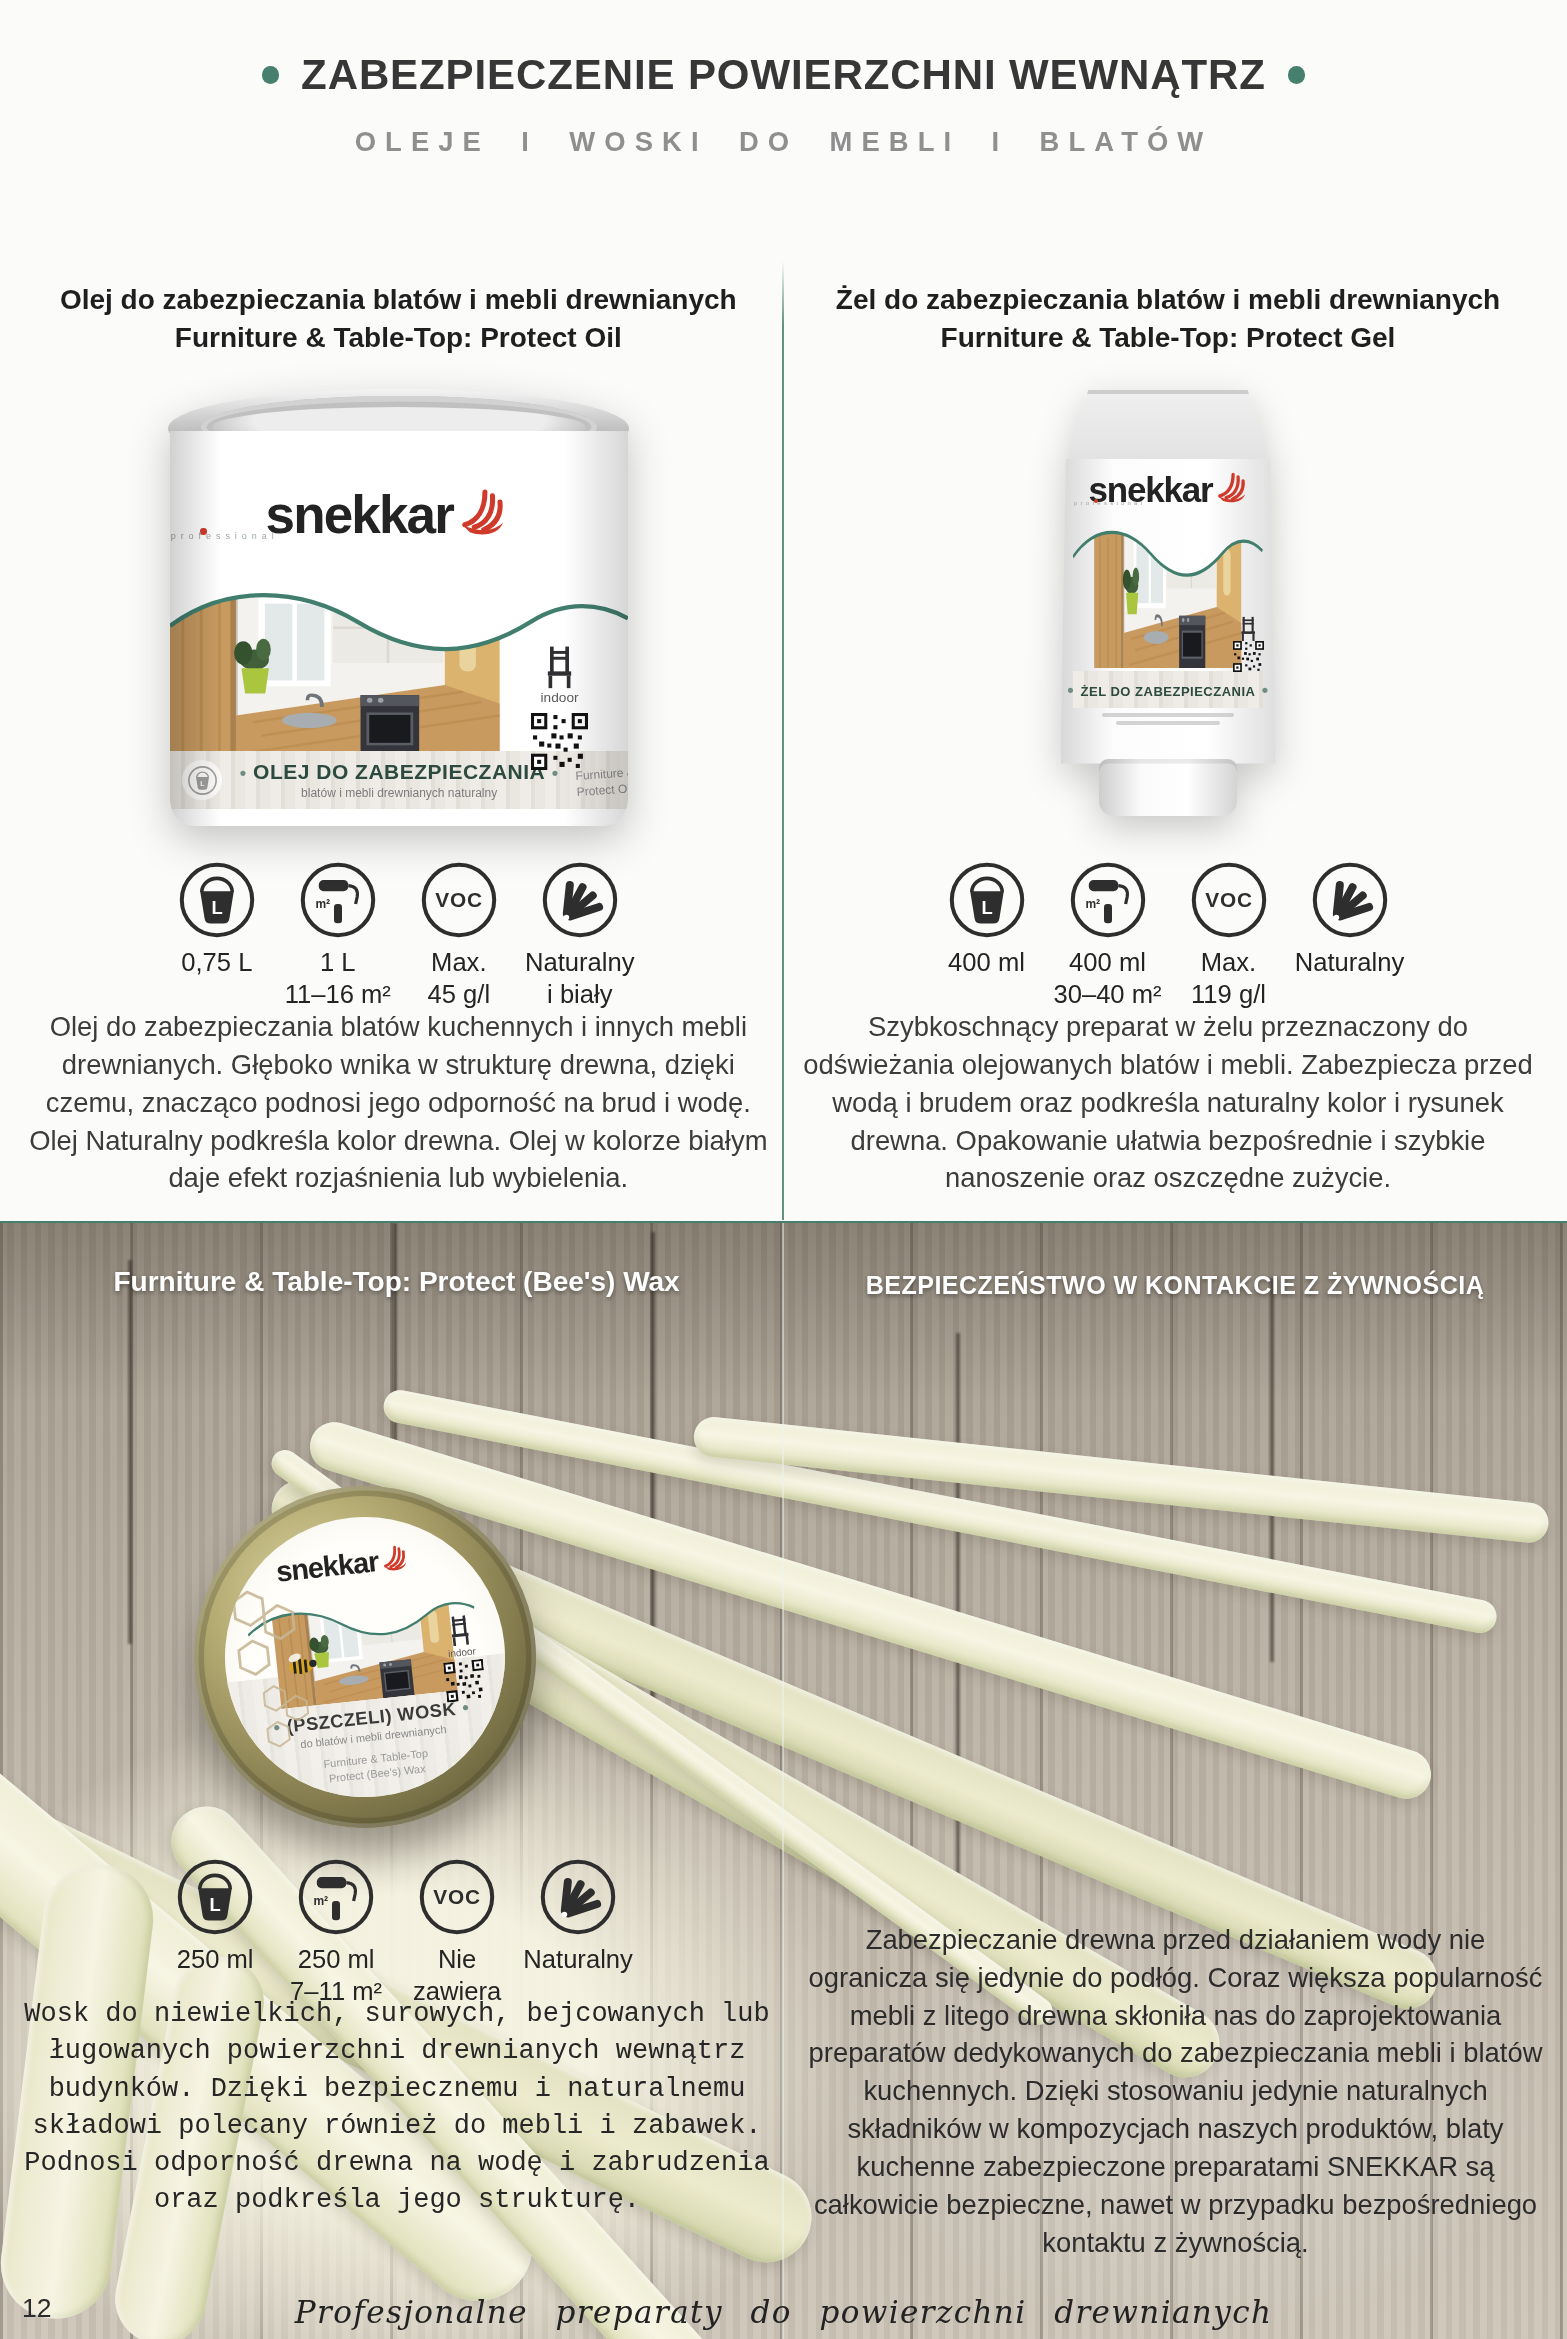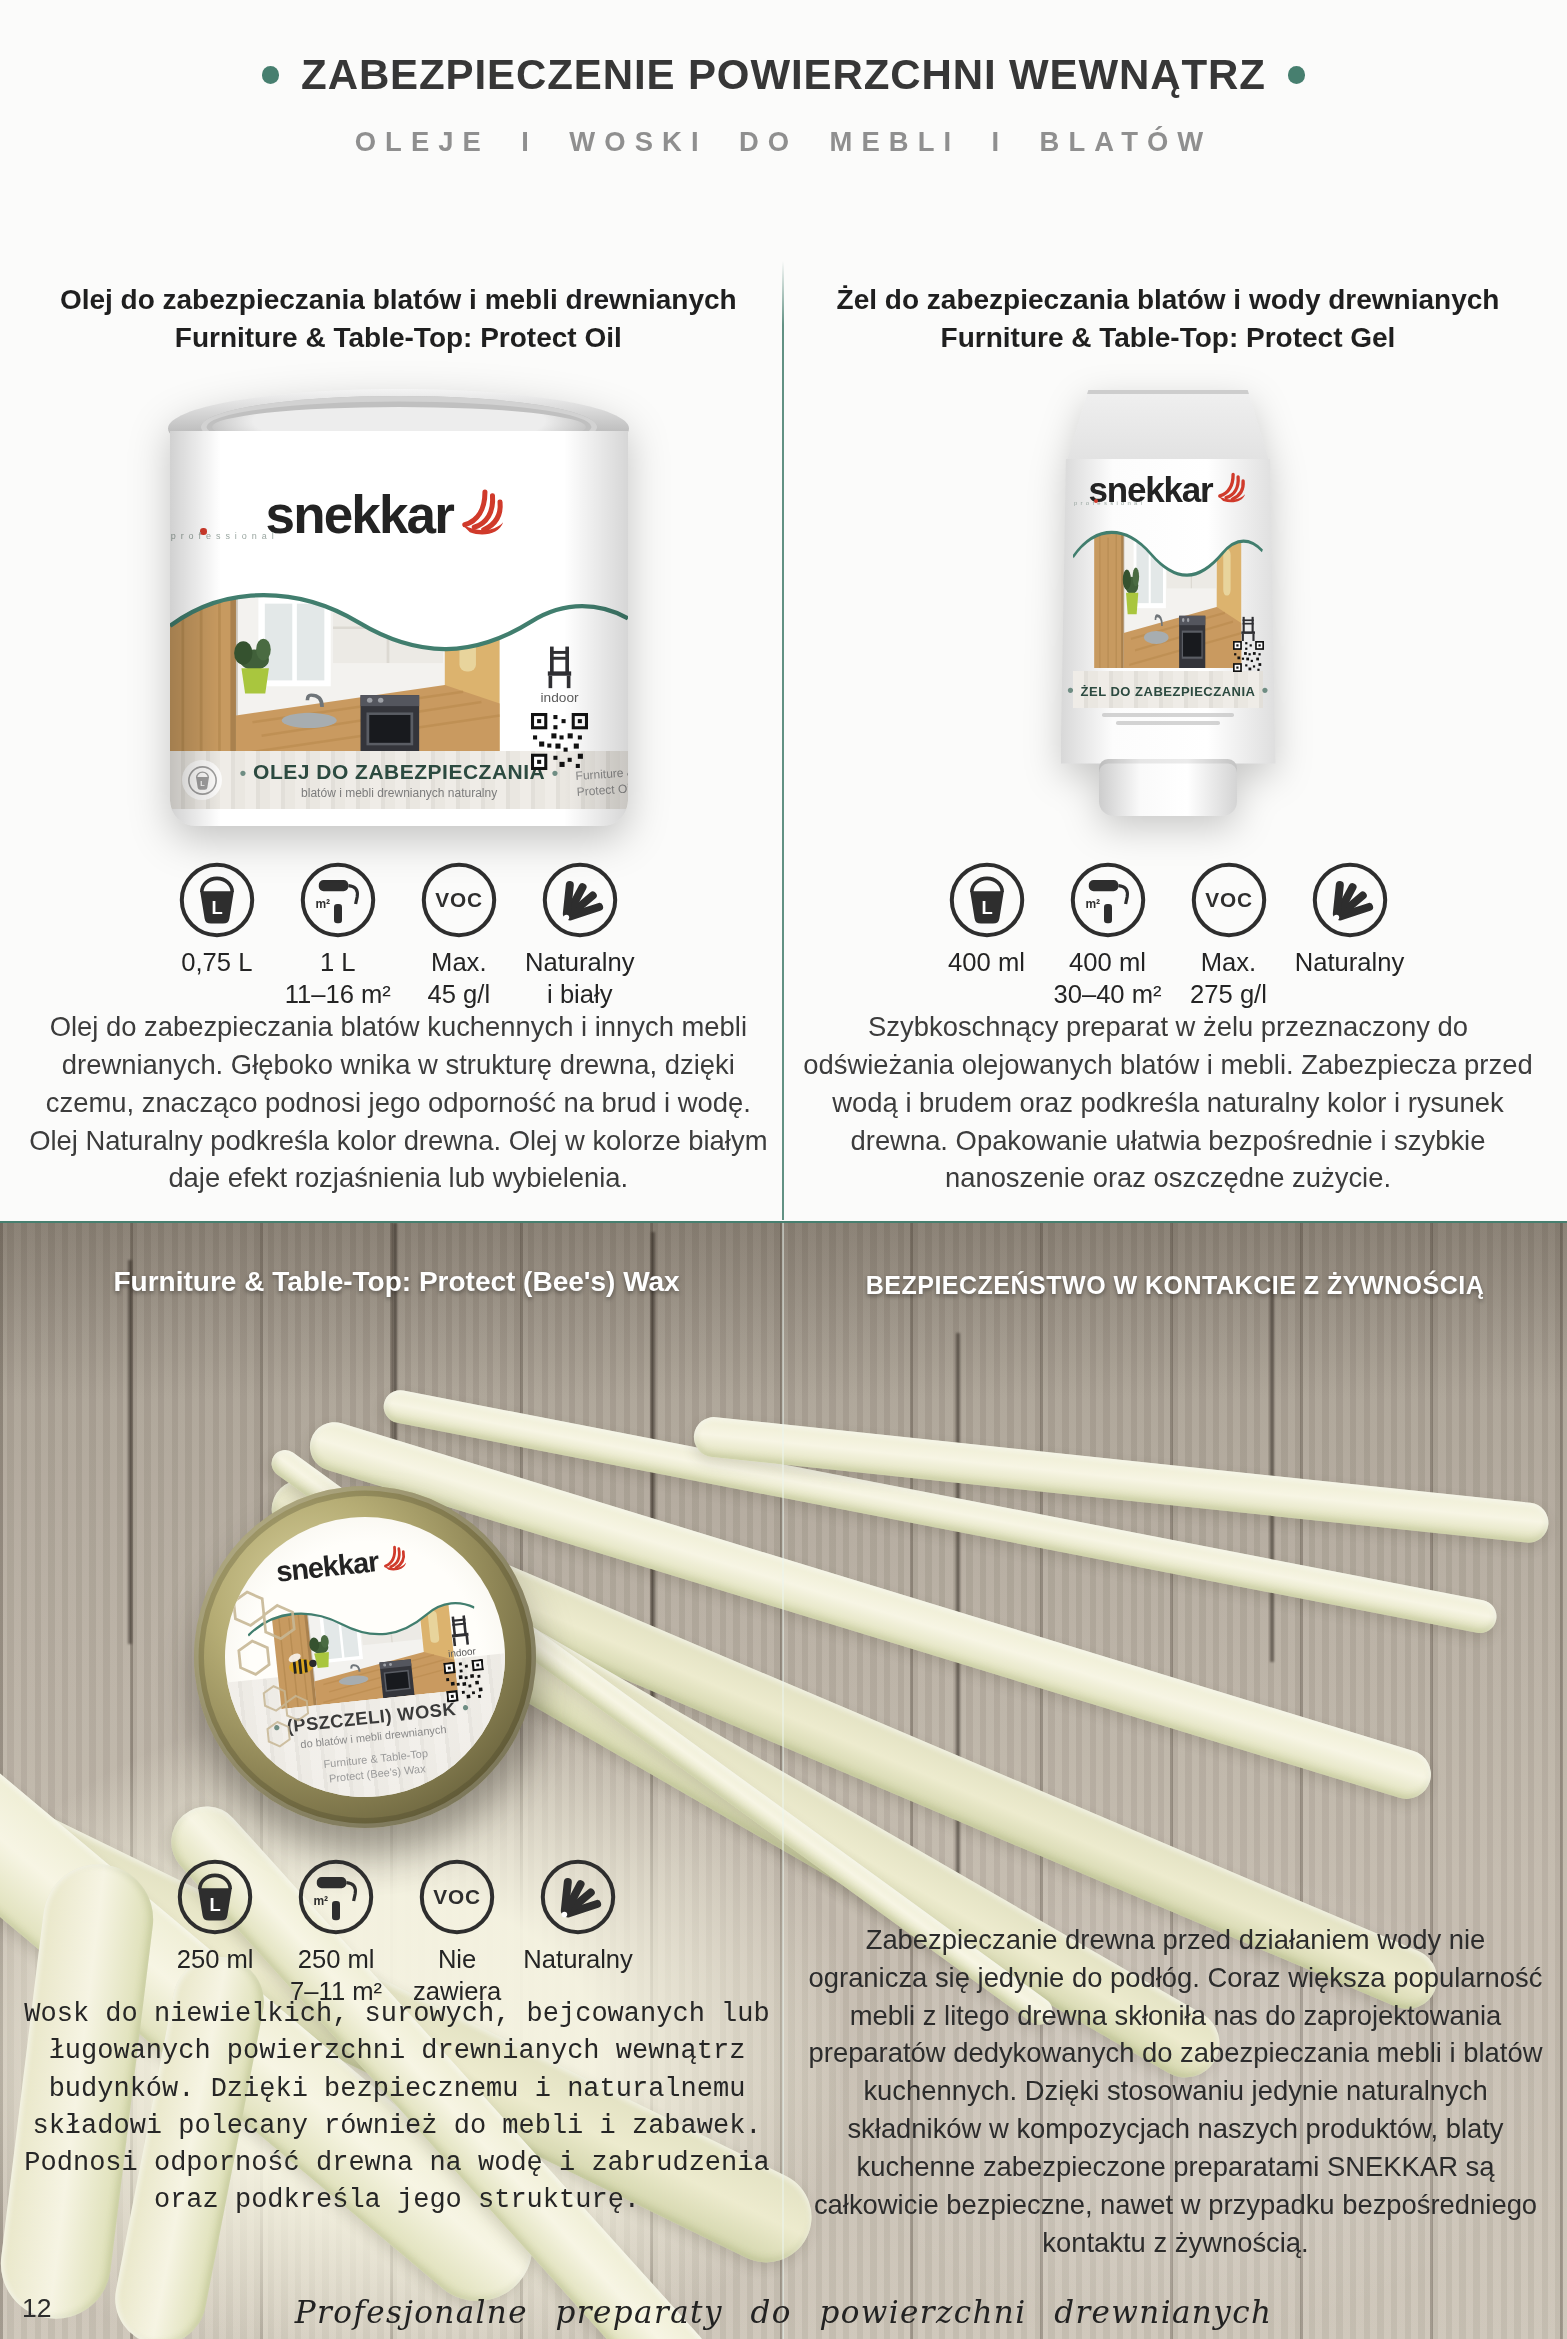--- a/index.html
+++ b/index.html
@@ -368,21 +368,21 @@
           </svg>
         <div class="spec-l1">Naturalny</div>
         <div class="spec-l2">i biały</div>
       </div>
     </div>
     <div class="desc">Olej do zabezpieczania blatów kuchennych i innych mebli drewnianych. Głęboko wnika w strukturę drewna, dzięki czemu, znacząco podnosi jego odporność na brud i wodę.  Olej Naturalny podkreśla kolor drewna. Olej w kolorze białym daje efekt rozjaśnienia lub wybielenia.</div>
   </div>
 
   <div class="col col-right">
     <div class="prod-title">
-      <div>Żel do zabezpieczania blatów i wody drewnianych</div>
+      <div>Żel do zabezpieczania blatów i mebli drewnianych</div>
       <div>Furniture &amp; Table-Top: Protect Gel</div>
     </div>
     <div class="prod-figure">
       <div class="tube">
         <div class="tube-top"></div>
         <div class="tube-body">
           <div class="tube-label">
             <div class="tube-logo brandmark">
               <span class="brand-text">snekkar</span>
               <span class="brand-dot"></span>
@@ -433,21 +433,21 @@
             <use href="#i-roller"></use>
           </svg>
         <div class="spec-l1">400 ml</div>
         <div class="spec-l2">30–40 m²</div>
       </div>
       <div class="spec">
         <svg class="spec-ic" viewBox="0 0 100 100">
             <use href="#i-voc"></use>
           </svg>
         <div class="spec-l1">Max.</div>
-        <div class="spec-l2">275 g/l</div>
+        <div class="spec-l2">119 g/l</div>
       </div>
       <div class="spec">
         <svg class="spec-ic" viewBox="0 0 100 100">
             <use href="#i-fan"></use>
           </svg>
         <div class="spec-l1">Naturalny</div>
         <div class="spec-l2"></div>
       </div>
     </div>
     <div class="desc">Szybkoschnący preparat w żelu przeznaczony do odświeżania olejowanych blatów i mebli. Zabezpiecza przed wodą i brudem oraz podkreśla naturalny kolor i rysunek drewna. Opakowanie ułatwia bezpośrednie i szybkie nanoszenie oraz oszczędne zużycie.</div>

